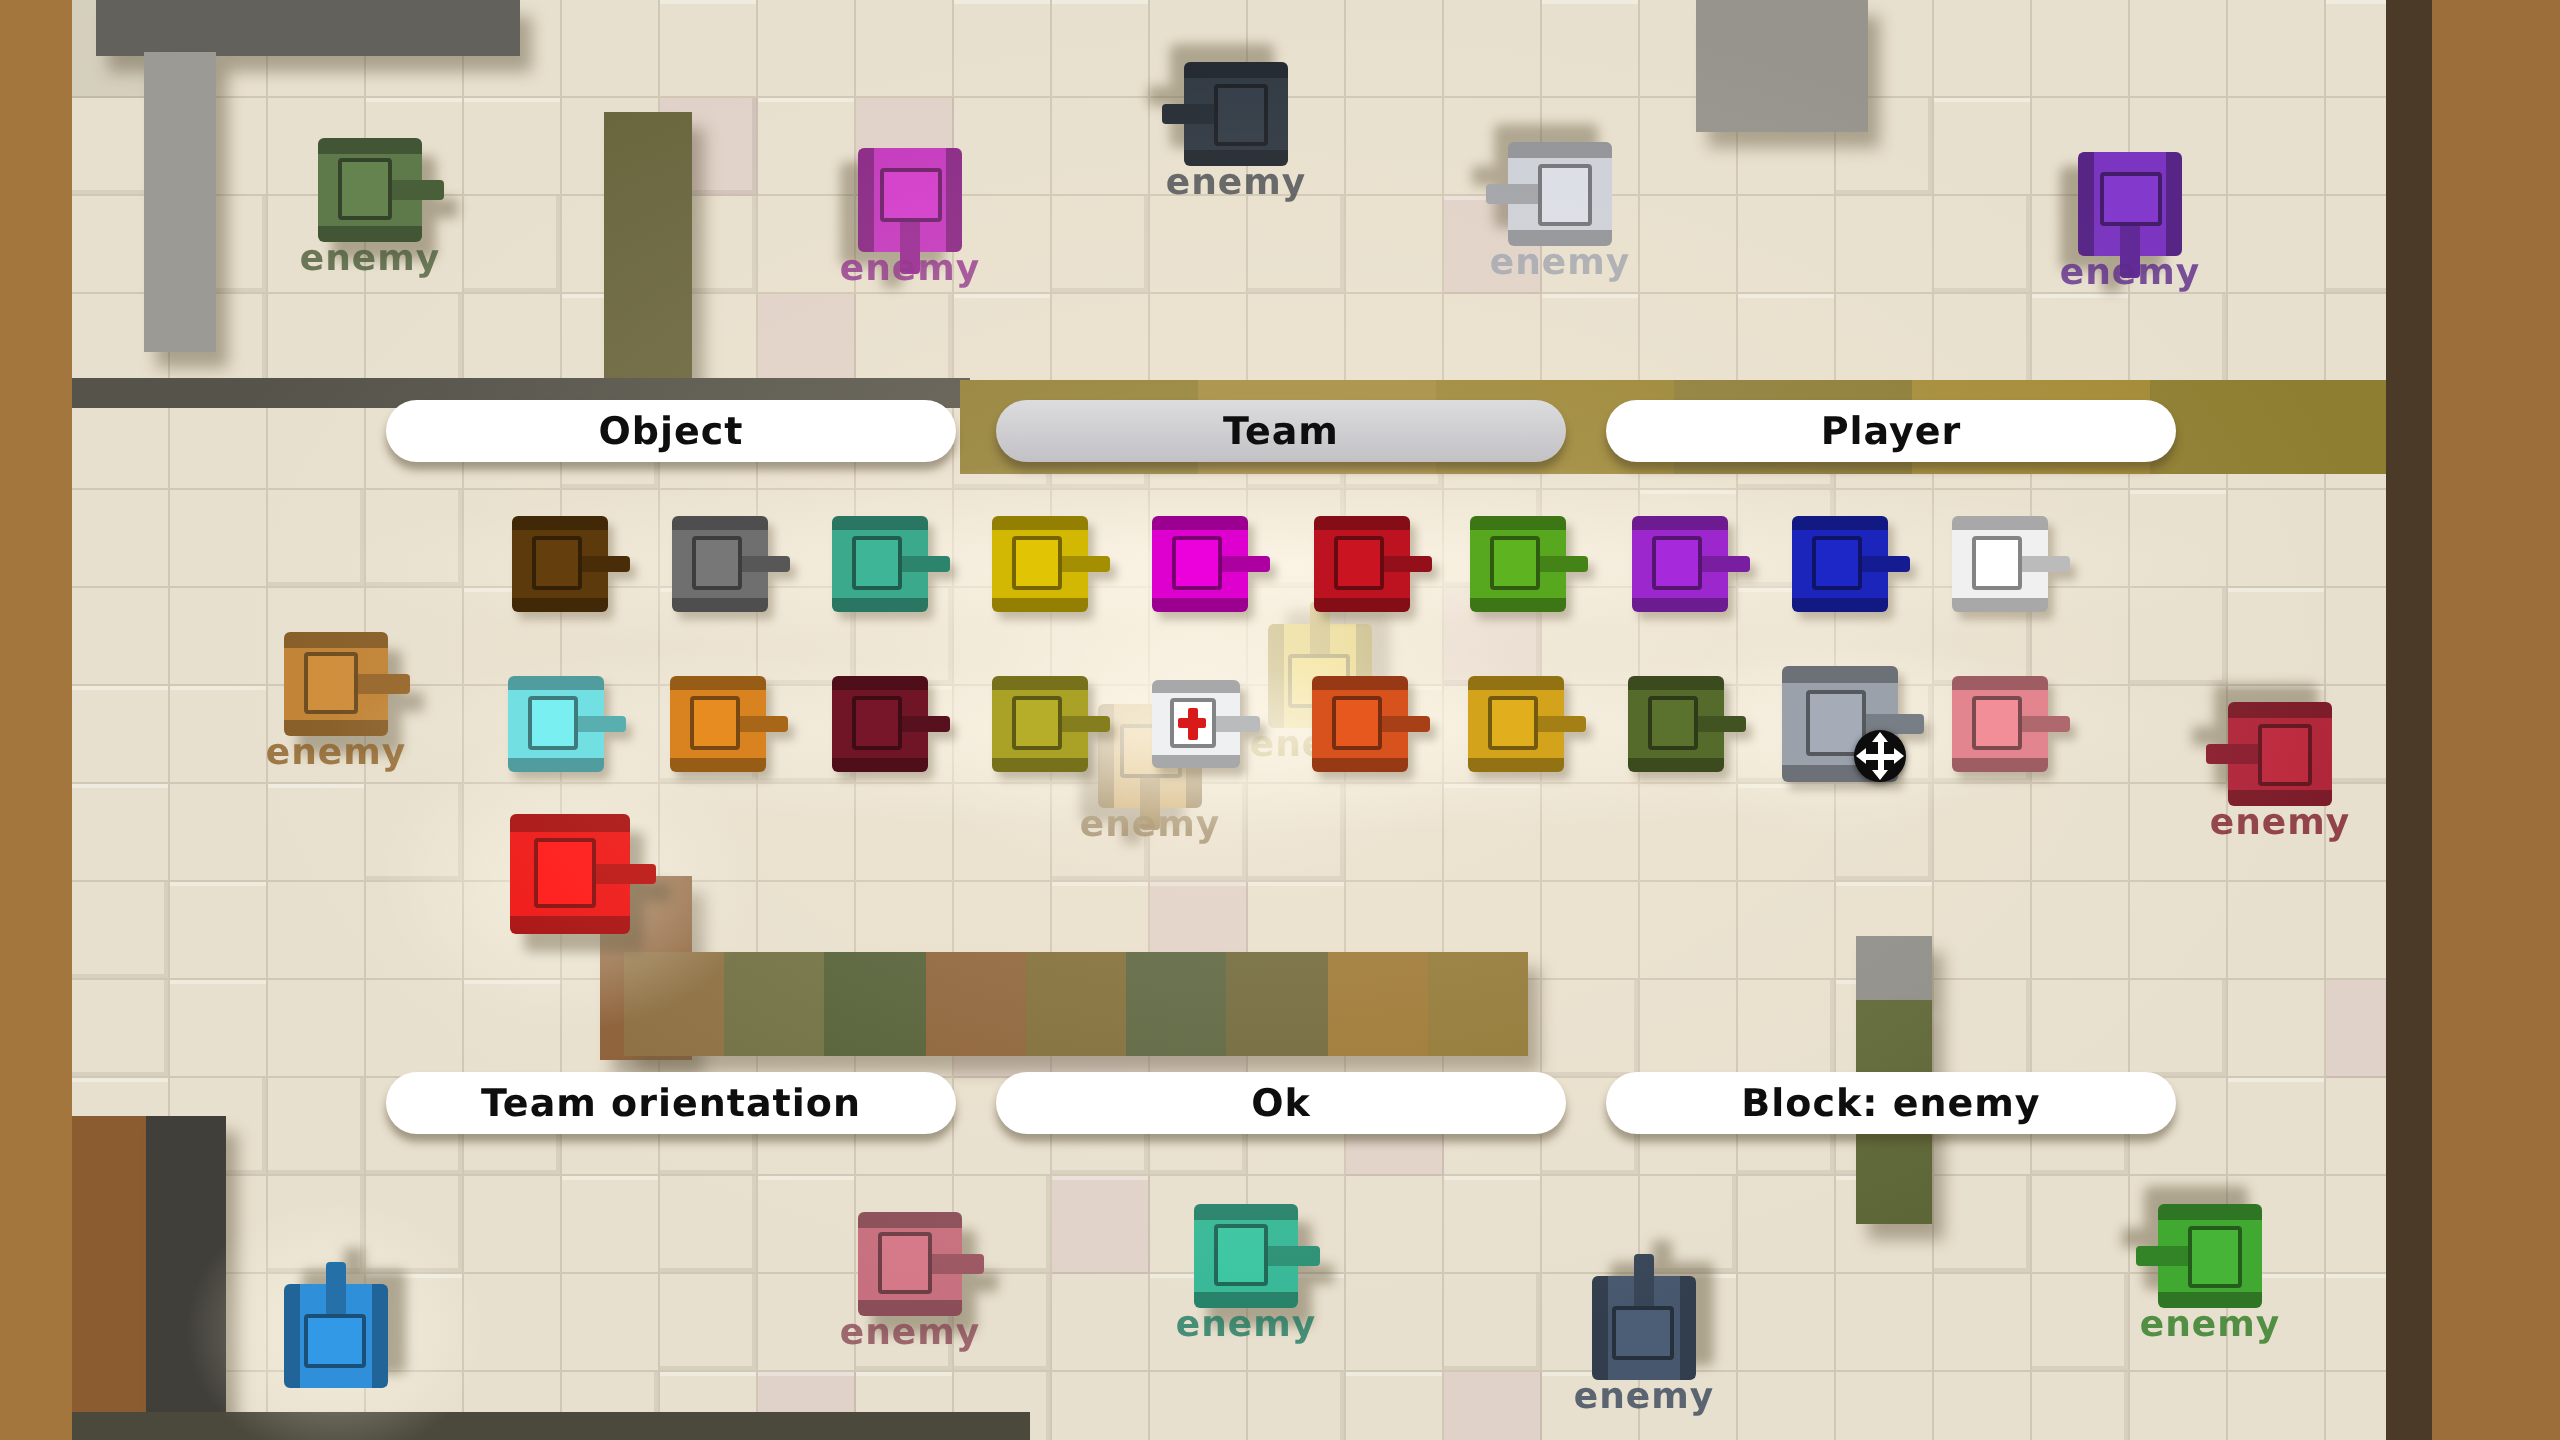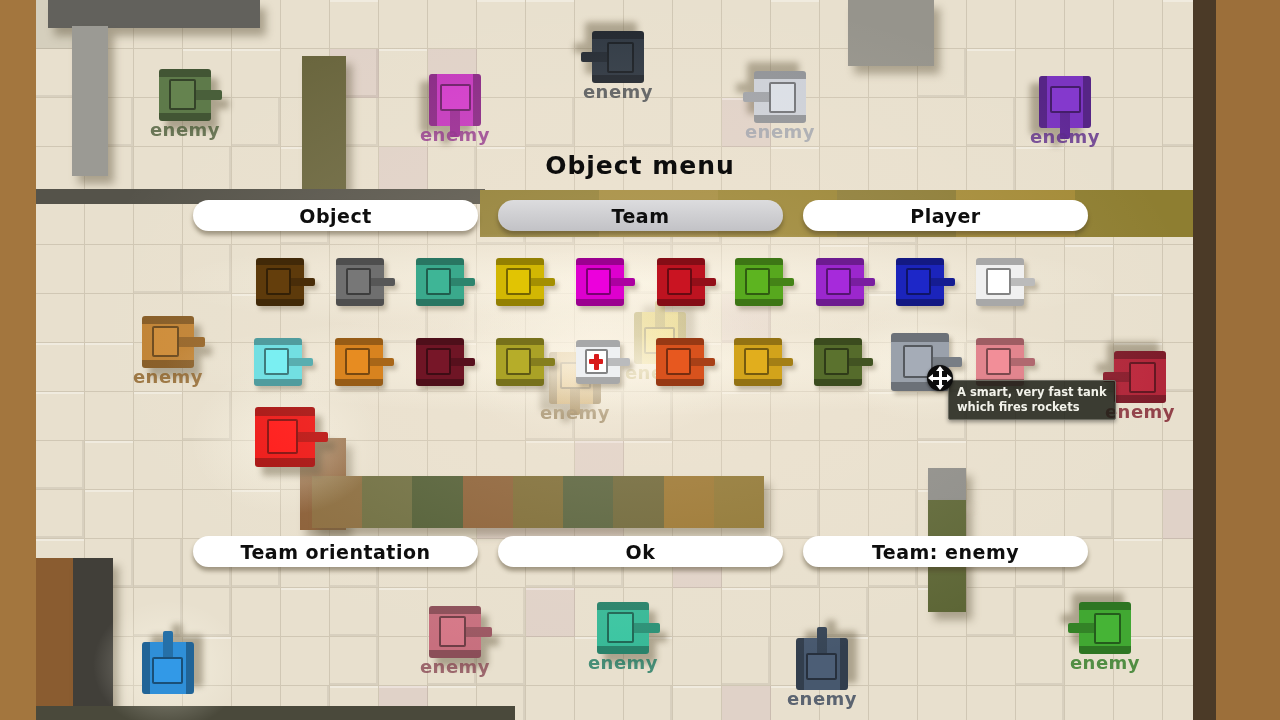--- a/index.html
+++ b/index.html
@@ -547,21 +547,20 @@
       <div class="enemy-label" style="left: 1105px; top: 652px; color: rgb(45, 122, 34);">enemy</div>
     </div>
   <div id="glows-over">
       <div class="glow" style="left: 165px; top: 230.5px; width: 950px; height: 105px; background: radial-gradient(closest-side, rgba(255, 252, 238, 0.7), rgba(255, 252, 238, 0));"></div>
       <div class="glow" style="left: 165px; top: 310.5px; width: 950px; height: 105px; background: radial-gradient(closest-side, rgba(255, 252, 238, 0.65), rgba(255, 252, 238, 0));"></div>
       <div class="glow" style="left: 440px; top: 245px; width: 320px; height: 200px; background: radial-gradient(closest-side, rgba(255, 252, 238, 0.55), rgba(255, 252, 238, 0));"></div>
       <div class="glow" style="left: 835px; top: 302px; width: 170px; height: 120px; background: radial-gradient(closest-side, rgba(255, 252, 238, 0.45), rgba(255, 252, 238, 0));"></div>
     </div>
   <div class="vignette"></div>
 
-  <div id="menu-title" style="color: rgb(13, 13, 13);">Object menu</div>
   <div id="top-buttons">
       <div class="pill" style="left: 193px; top: 200px;">Object</div>
       <div class="pill selected" style="left: 498px; top: 200px;">Team</div>
       <div class="pill" style="left: 803px; top: 200px;">Player</div>
     </div>
   <div id="tank-options">
       <div class="tank option-tank" style="left: 256px; top: 258px; width: 48px; height: 48px; transform: rotate(0deg);">
         <div class="tank-body" style="background: linear-gradient(rgb(65, 41, 8) 0px, rgb(65, 41, 8) 15%, rgb(93, 58, 11) 15%, rgb(93, 58, 11) 85%, rgb(65, 41, 8) 85%, rgb(65, 41, 8) 100%);"></div>
         <div class="tank-barrel" style="background: rgb(73, 45, 9);"></div>
         <div class="tank-turret" style="background: rgb(100, 62, 12); border: 2px solid rgb(51, 32, 6);"></div>
@@ -661,27 +660,23 @@
       </div>
       <div class="tank option-tank" style="left: 976px; top: 338px; width: 48px; height: 48px; transform: rotate(0deg);">
         <div class="tank-body" style="background: linear-gradient(rgb(158, 93, 99) 0px, rgb(158, 93, 99) 15%, rgb(226, 133, 142) 15%, rgb(226, 133, 142) 85%, rgb(158, 93, 99) 85%, rgb(158, 93, 99) 100%);"></div>
         <div class="tank-barrel" style="background: rgb(176, 104, 111);"></div>
         <div class="tank-turret" style="background: rgb(242, 142, 152); border: 2px solid rgb(124, 73, 78);"></div>
       </div>
     </div>
   <div id="bottom-buttons">
       <div class="pill" style="left: 193px; top: 536px;">Team orientation</div>
       <div class="pill" style="left: 498px; top: 536px;">Ok</div>
-      <div class="pill" style="left: 803px; top: 536px;">Team: enemy</div>
+      <div class="pill" style="left: 803px; top: 536px;">Block: enemy</div>
     </div>
 
-  <div id="tooltip" style="background: rgba(28, 30, 22, 0.85); color: rgb(242, 242, 234);">
-    <div>A smart, very fast tank</div>
-    <div>which fires rockets</div>
-  </div>
 
   <div id="cursor" style="left: 927px; top: 365px; background: rgb(12, 12, 12);">
     <div class="cbar-h"></div>
     <div class="cbar-v"></div>
     <div class="tri up"></div>
     <div class="tri down"></div>
     <div class="tri left"></div>
     <div class="tri right"></div>
   </div>
 </div>

